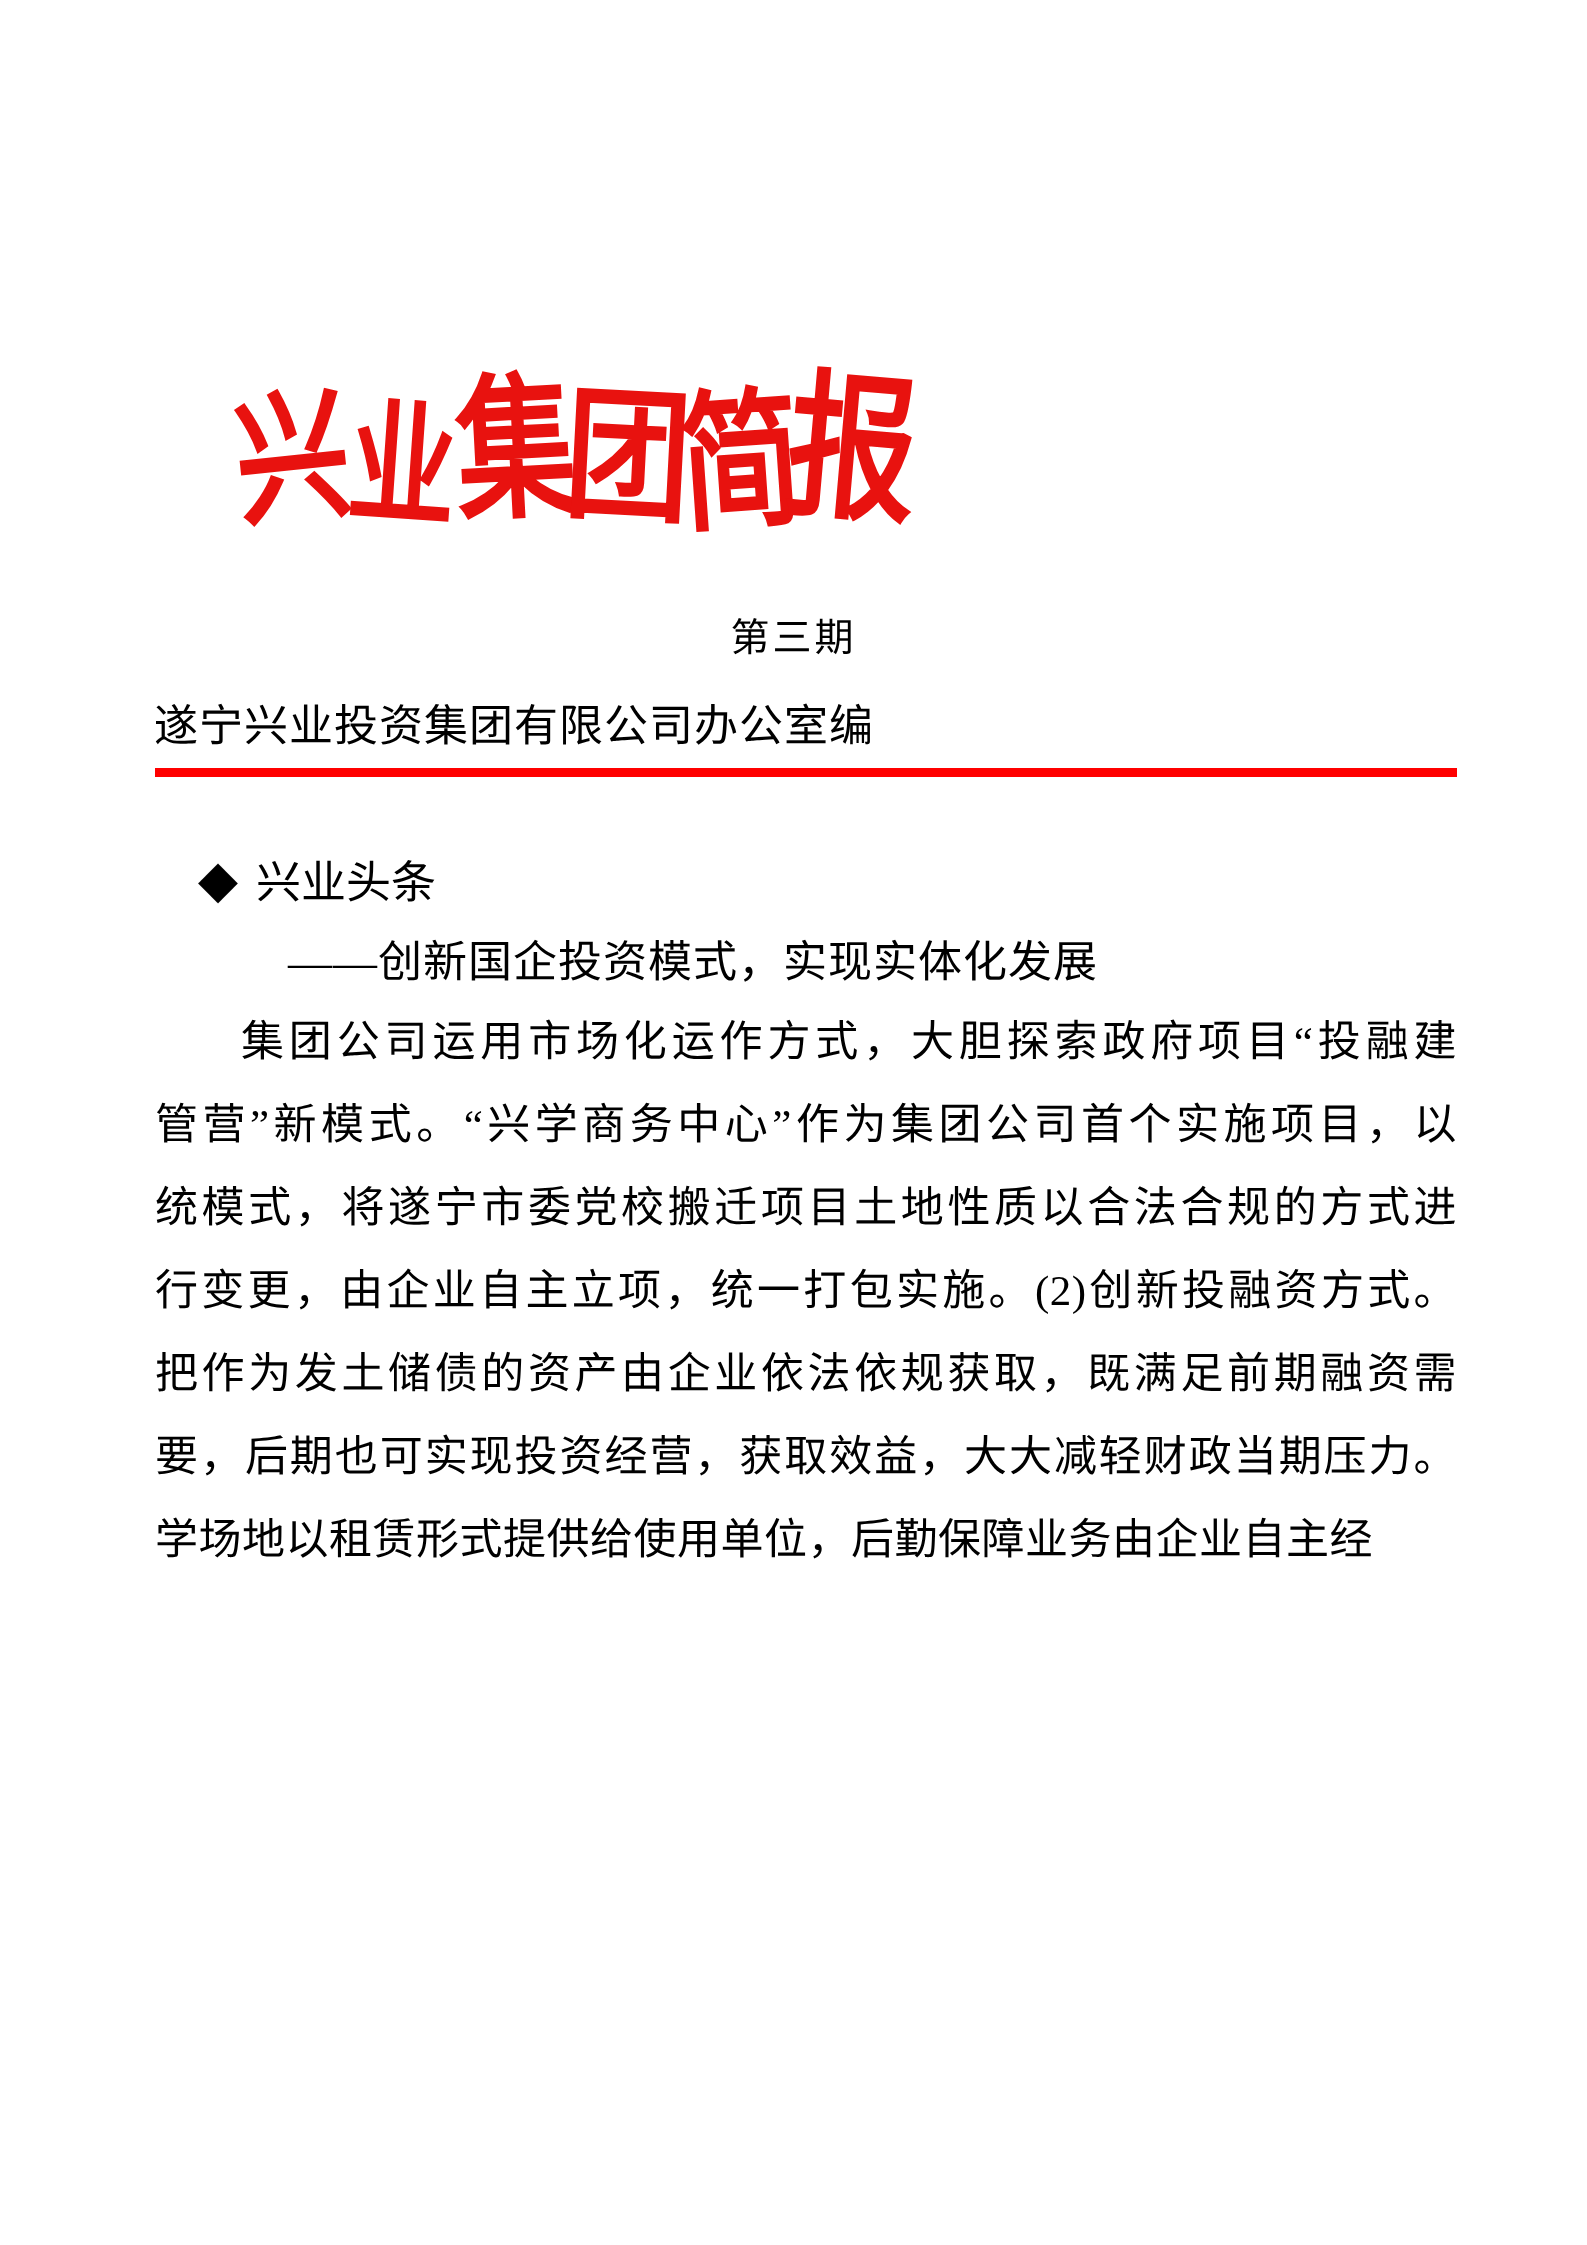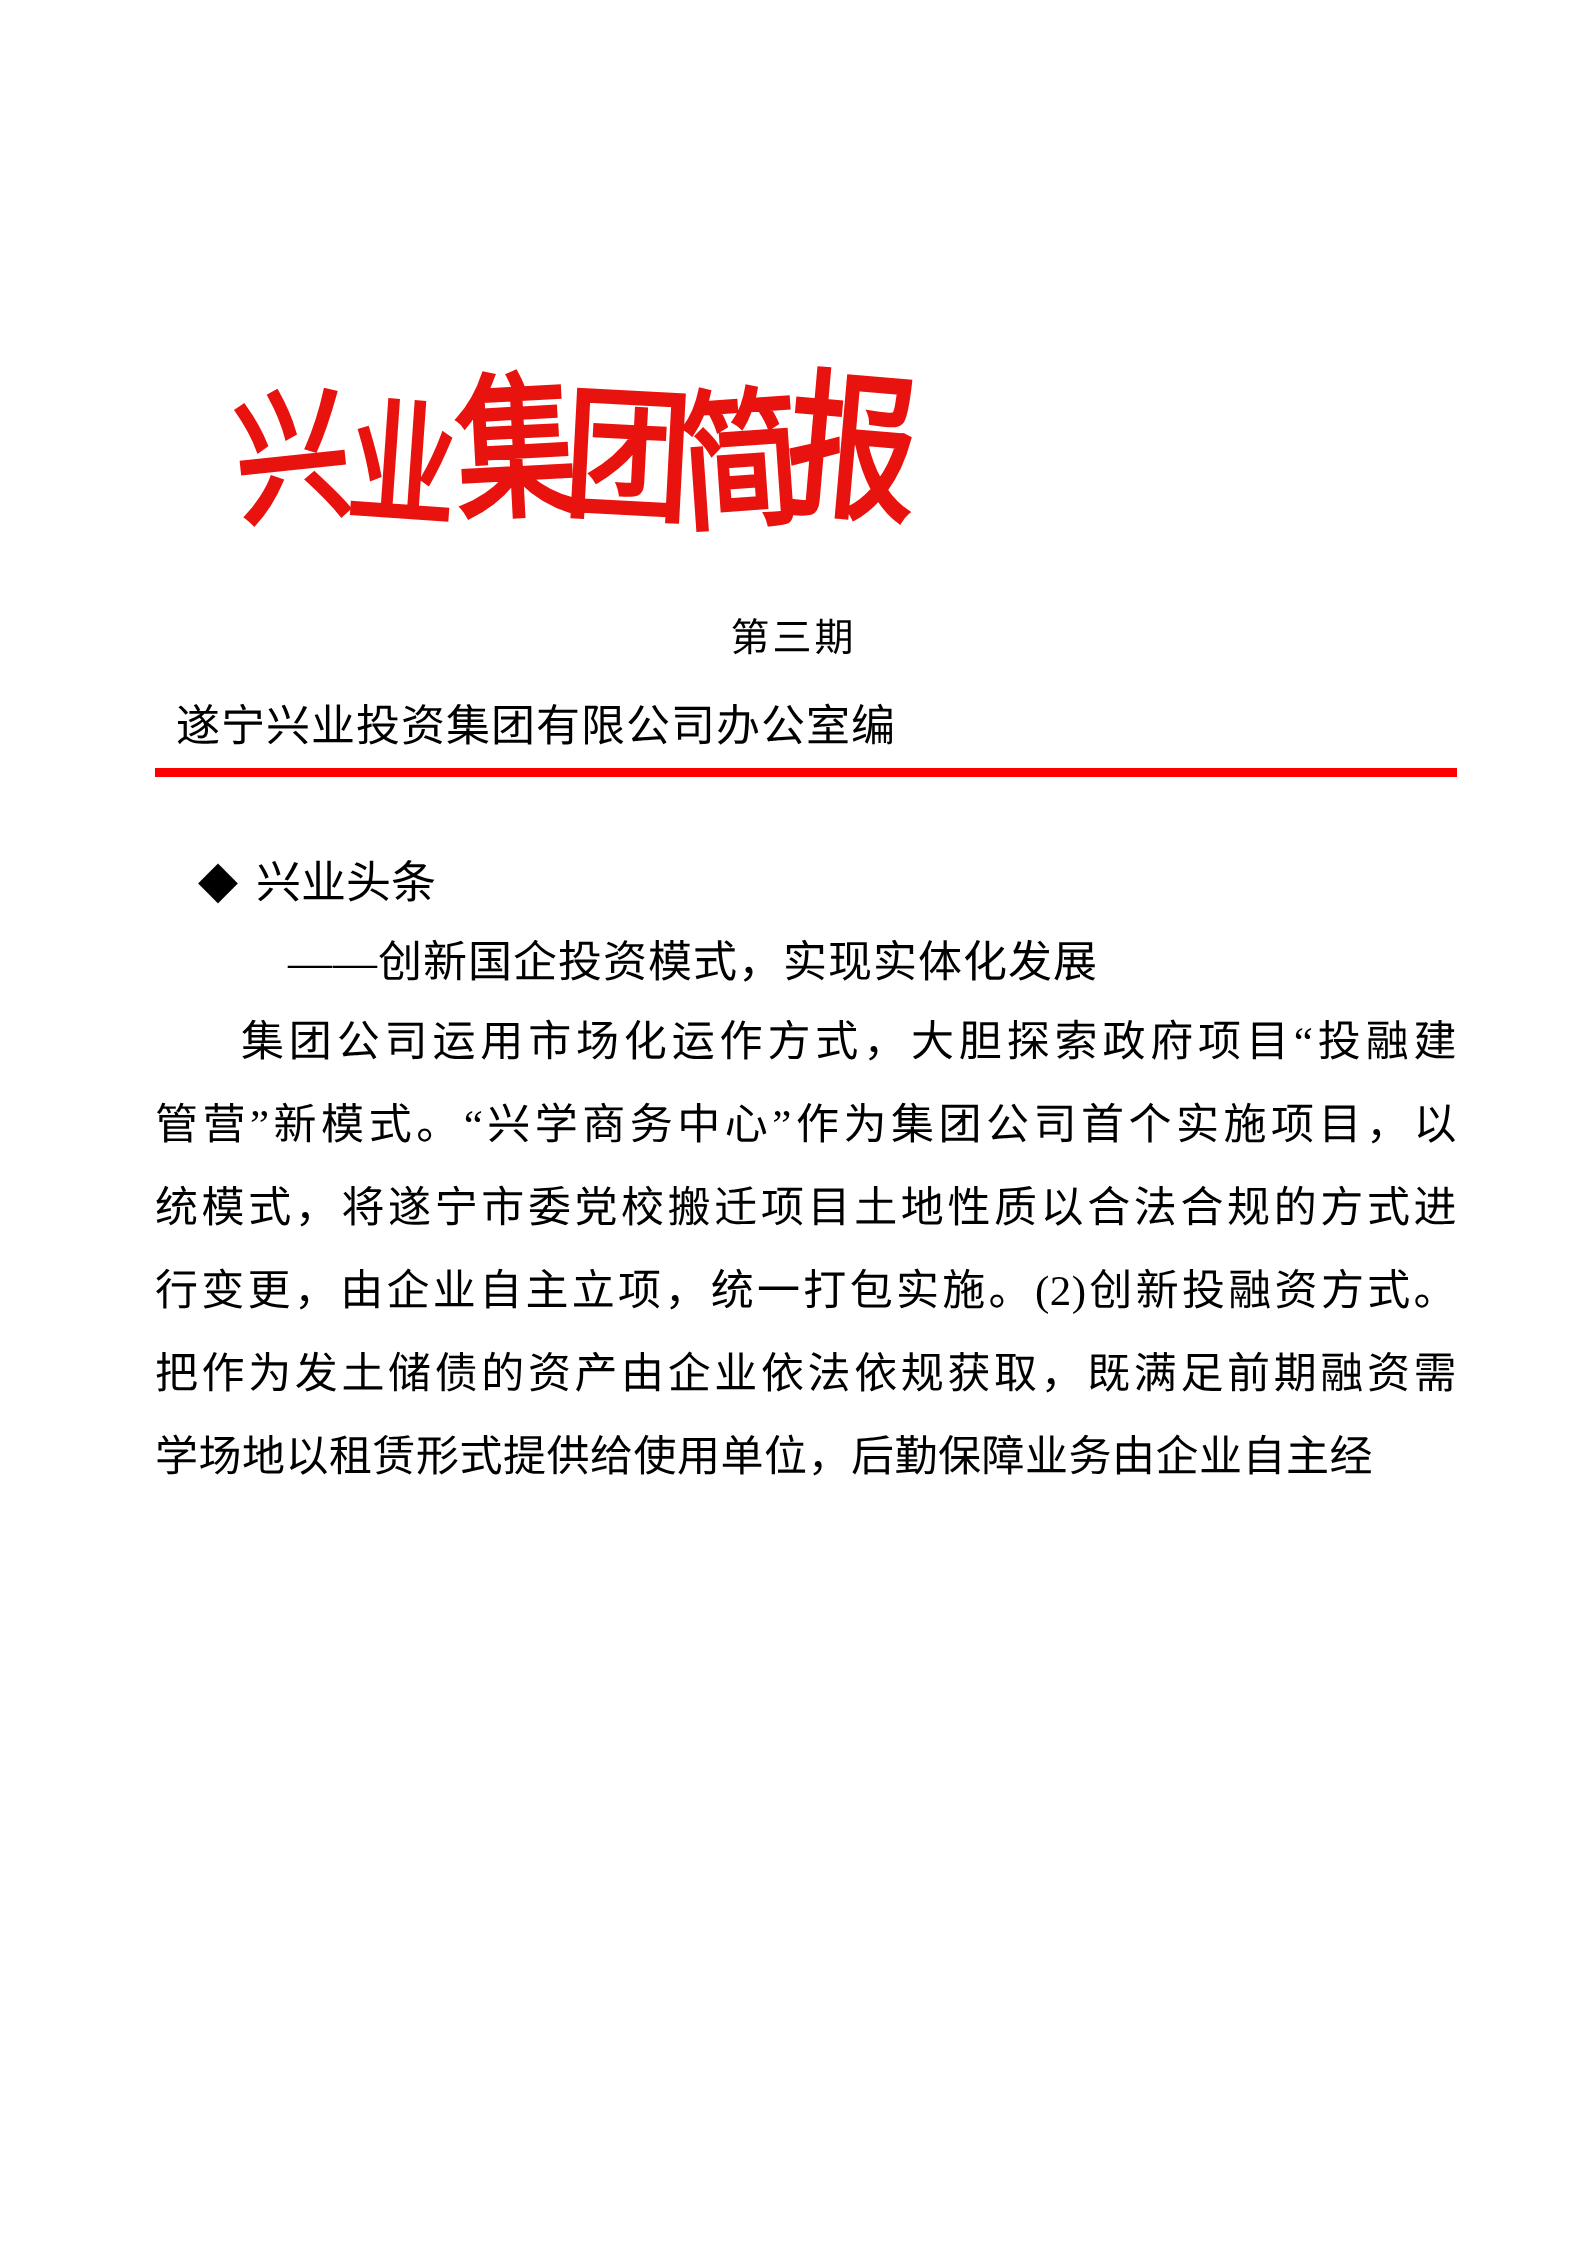--- a/index.html
+++ b/index.html
@@ -39,21 +39,21 @@
     width: 100%;
     text-align: center;
     font-size: 39px;
     letter-spacing: 3px;
     font-family: Liberation Serif, serif;
   }
 
   
   .editor-row {
     position: absolute;
-    left: 176px;
+    left: 154px;
     top: 690px;
     width: 1292px;
     display: flex;
     justify-content: space-between;
     align-items: center;
     font-size: 44px;
   }
   .editor-credit { letter-spacing: 1px; }
   .publication-date { padding-right: 62px; font-size: 45px; letter-spacing: 2px; }
 
@@ -132,16 +132,17 @@
   </div>
 
   <div class="article-headline">——创新国企投资模式，实现实体化发展</div>
 
   <div class="article-body">
       <div class="article-line">集团公司运用市场化运作方式，大胆探索政府项目“投融建</div>
       <div class="article-line">管营”新模式。“兴学商务中心”作为集团公司首个实施项目，以</div>
       <div class="article-line">统模式，将遂宁市委党校搬迁项目土地性质以合法合规的方式进</div>
       <div class="article-line">行变更，由企业自主立项，统一打包实施。(2)创新投融资方式。</div>
       <div class="article-line">把作为发土储债的资产由企业依法依规获取，既满足前期融资需</div>
+      <div class="article-line">要，后期也可实现投资经营，获取效益，大大减轻财政当期压力。</div>
       <div class="article-line">学场地以租赁形式提供给使用单位，后勤保障业务由企业自主经</div>
     </div>
 
 </div>
 
 </body></html>

